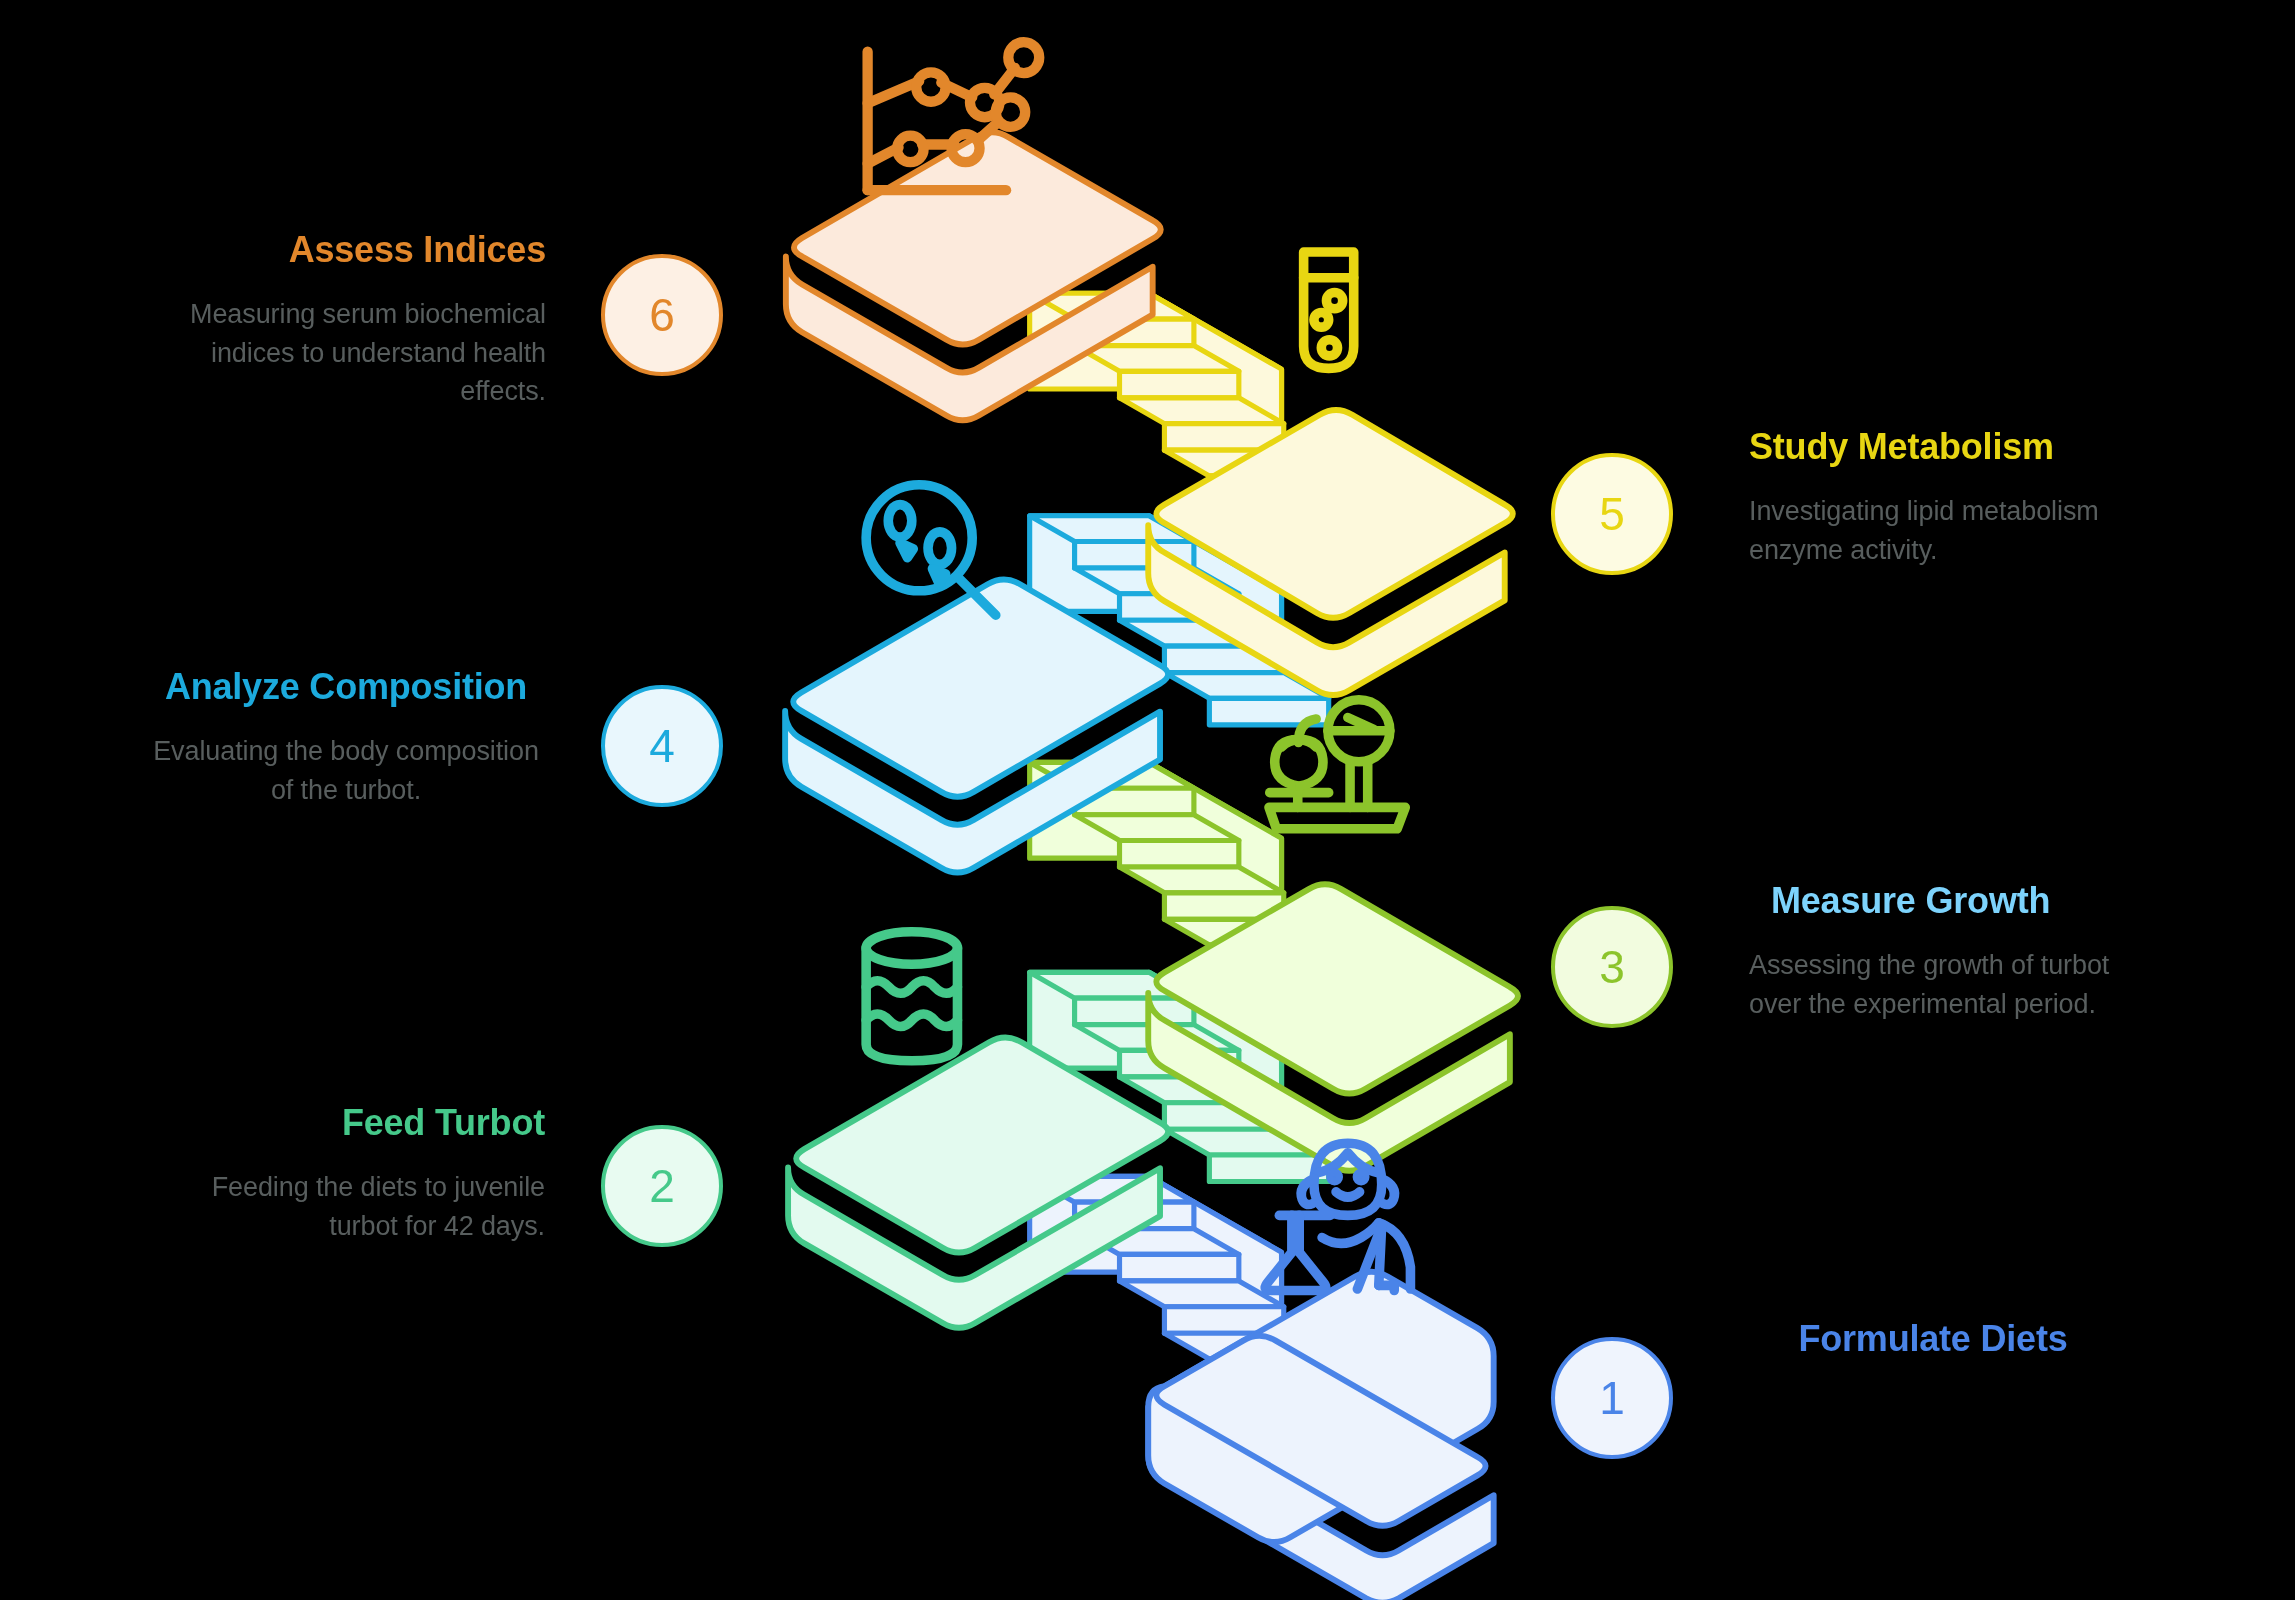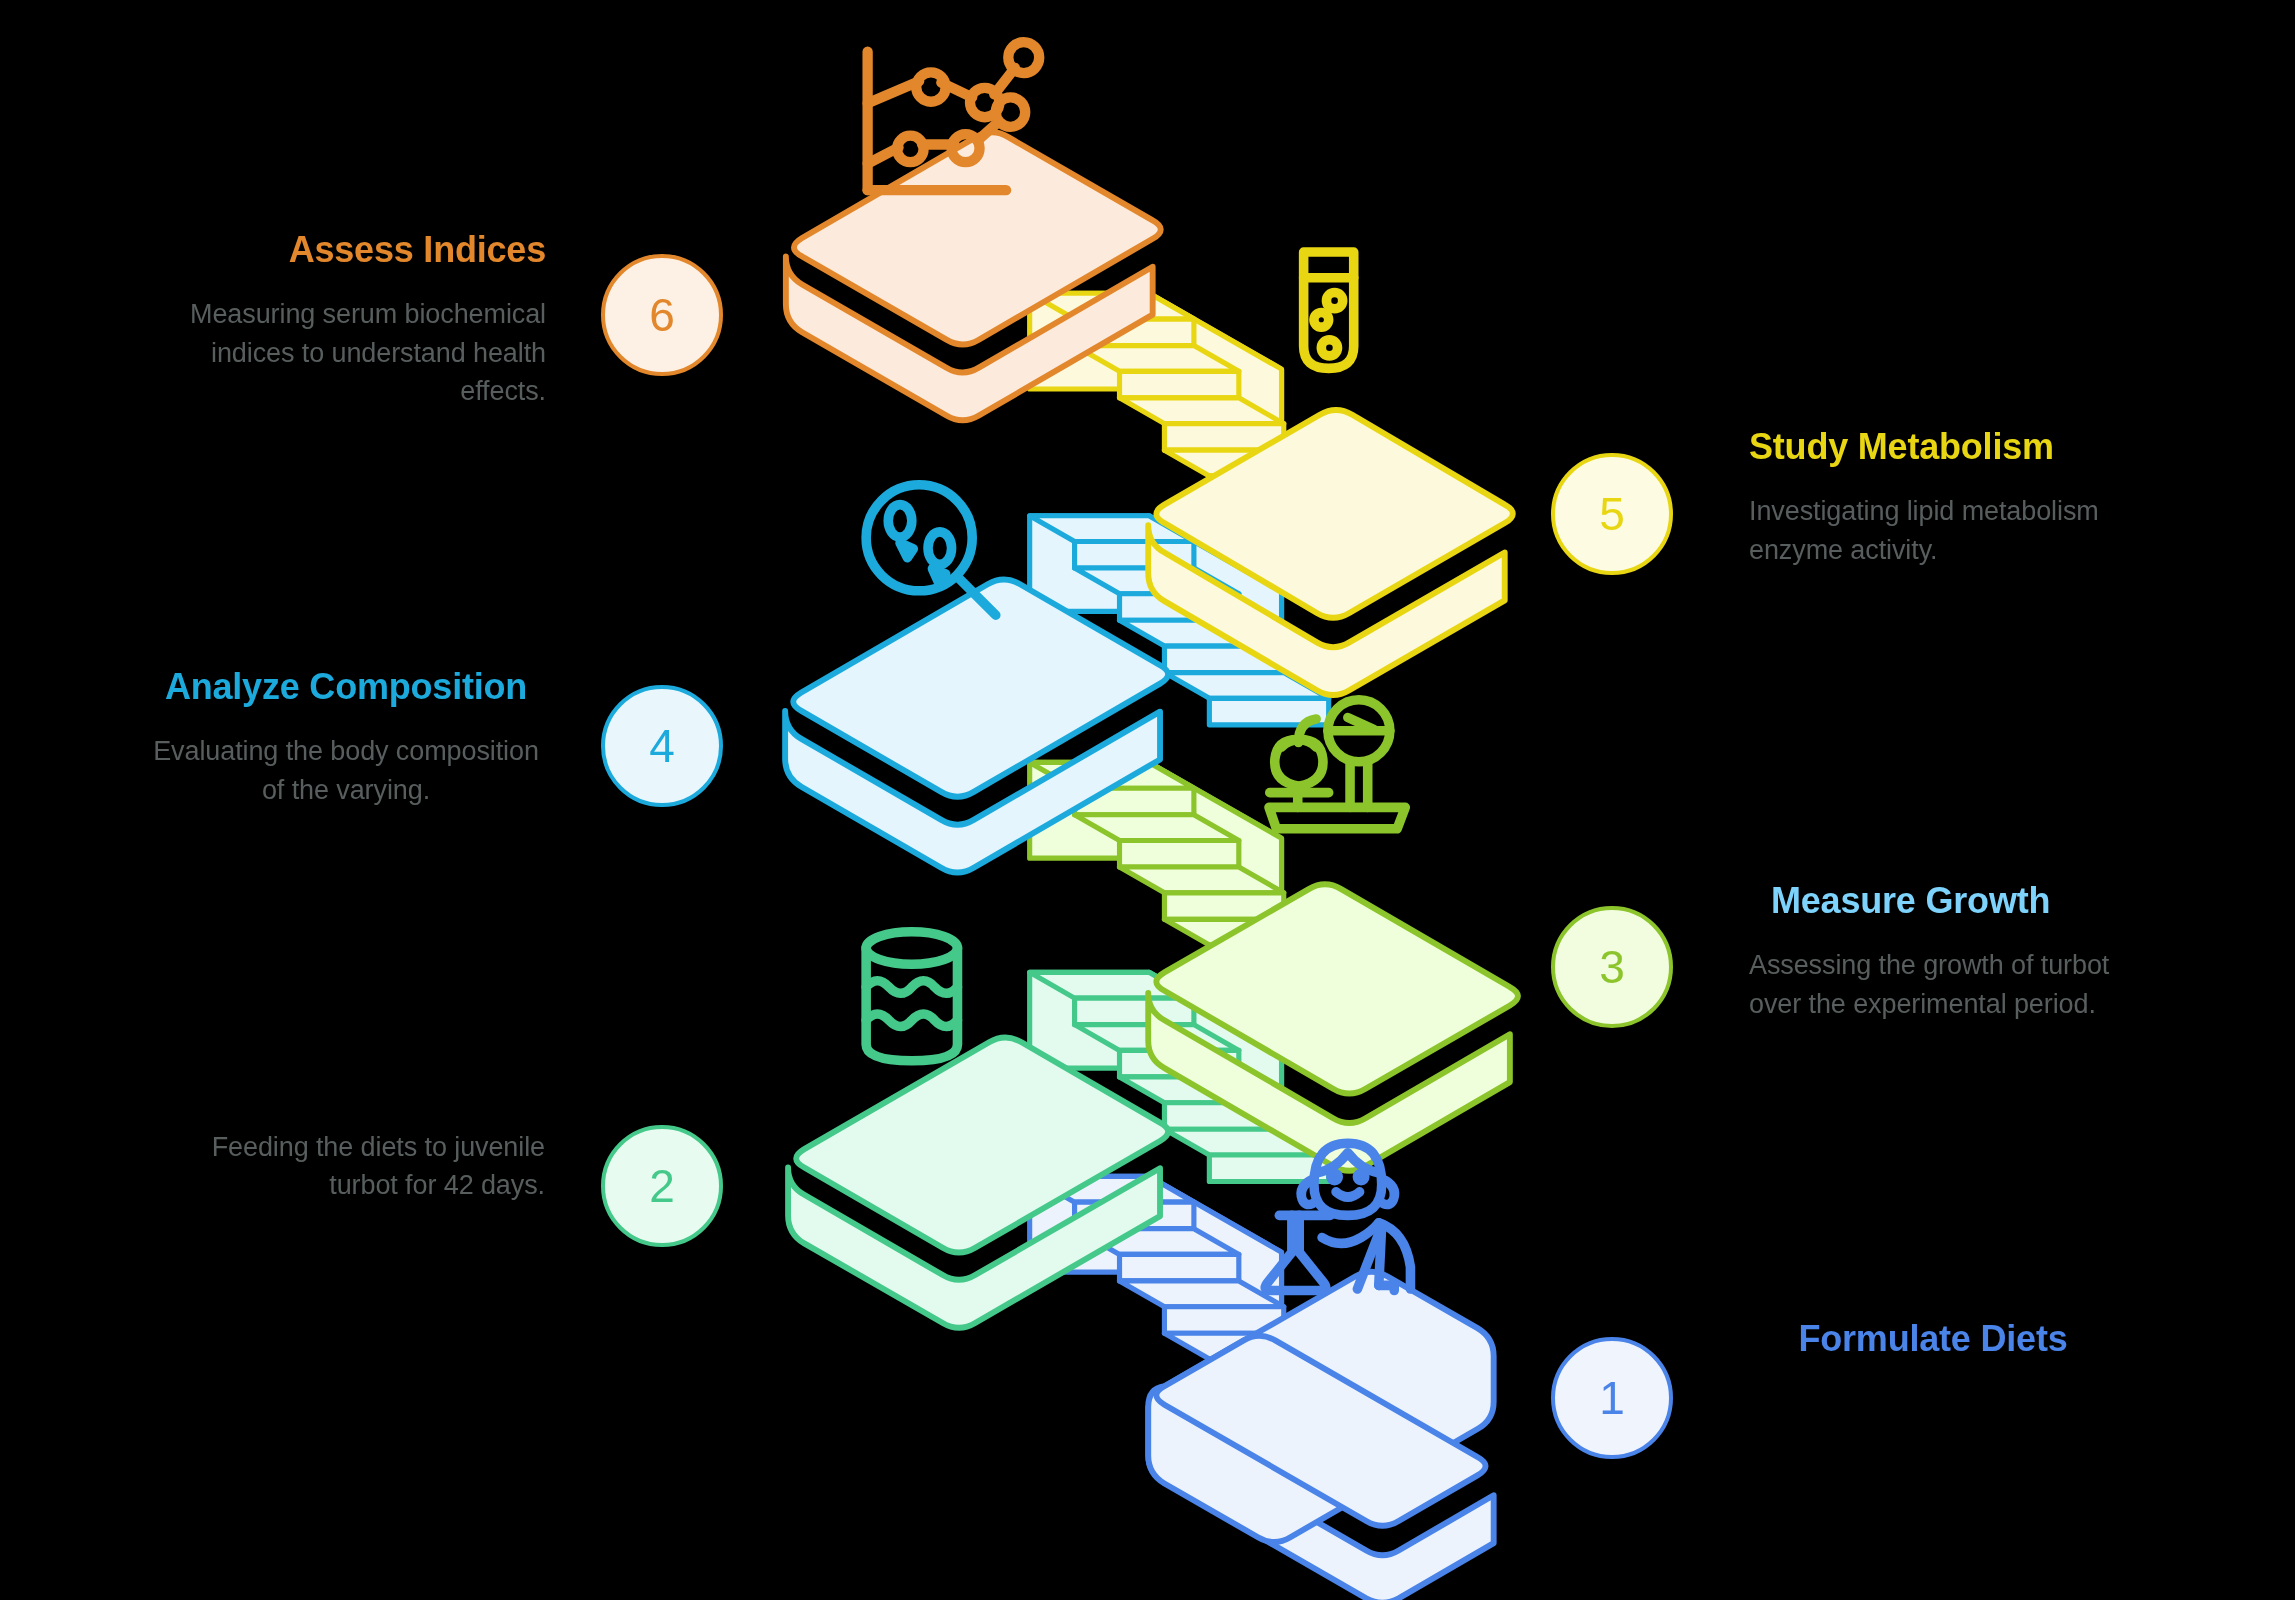--- a/index.html
+++ b/index.html
@@ -237,30 +237,31 @@
 
   <div class="label-block lb-left" style="left:1749px;top:427px;width:383px;">
     <p class="step-title" style="color:#E8D612;">Study Metabolism</p>
     <div class="gap-6"></div>
     <p class="step-desc">Investigating lipid metabolism enzyme activity.</p>
   </div>
 
   <div class="label-block lb-right" style="left:147px;top:667px;width:398px;text-align:center;">
     <p class="step-title" style="color:#1CAADD;">Analyze Composition</p>
     <div class="gap-6"></div>
-    <p class="step-desc">Evaluating the body composition of the varying.</p>
+    <p class="step-desc">Evaluating the body composition of the turbot.</p>
   </div>
 
   <div class="label-block lb-left" style="left:1749px;top:881px;width:390px;">
     <p class="step-title" style="color:#7dd3fc;margin-left:22px;">Measure Growth</p>
     <div class="gap-6"></div>
     <p class="step-desc">Assessing the growth of turbot over the experimental period.</p>
   </div>
 
   <div class="label-block lb-right" style="left:177px;top:1103px;width:368px;">
+    <p class="step-title" style="color:#45C98A;">Feed Turbot</p>
     <div class="gap-6"></div>
     <p class="step-desc">Feeding the diets to juvenile turbot for 42 days.</p>
   </div>
 
   <div class="label-block lb-left" style="left:1749px;top:1319px;width:368px;">
     <p class="step-title" style="color:#4A84E8;text-align:center;">Formulate Diets</p>
     <div class="gap-6"></div>
   </div>
 
 </div>

